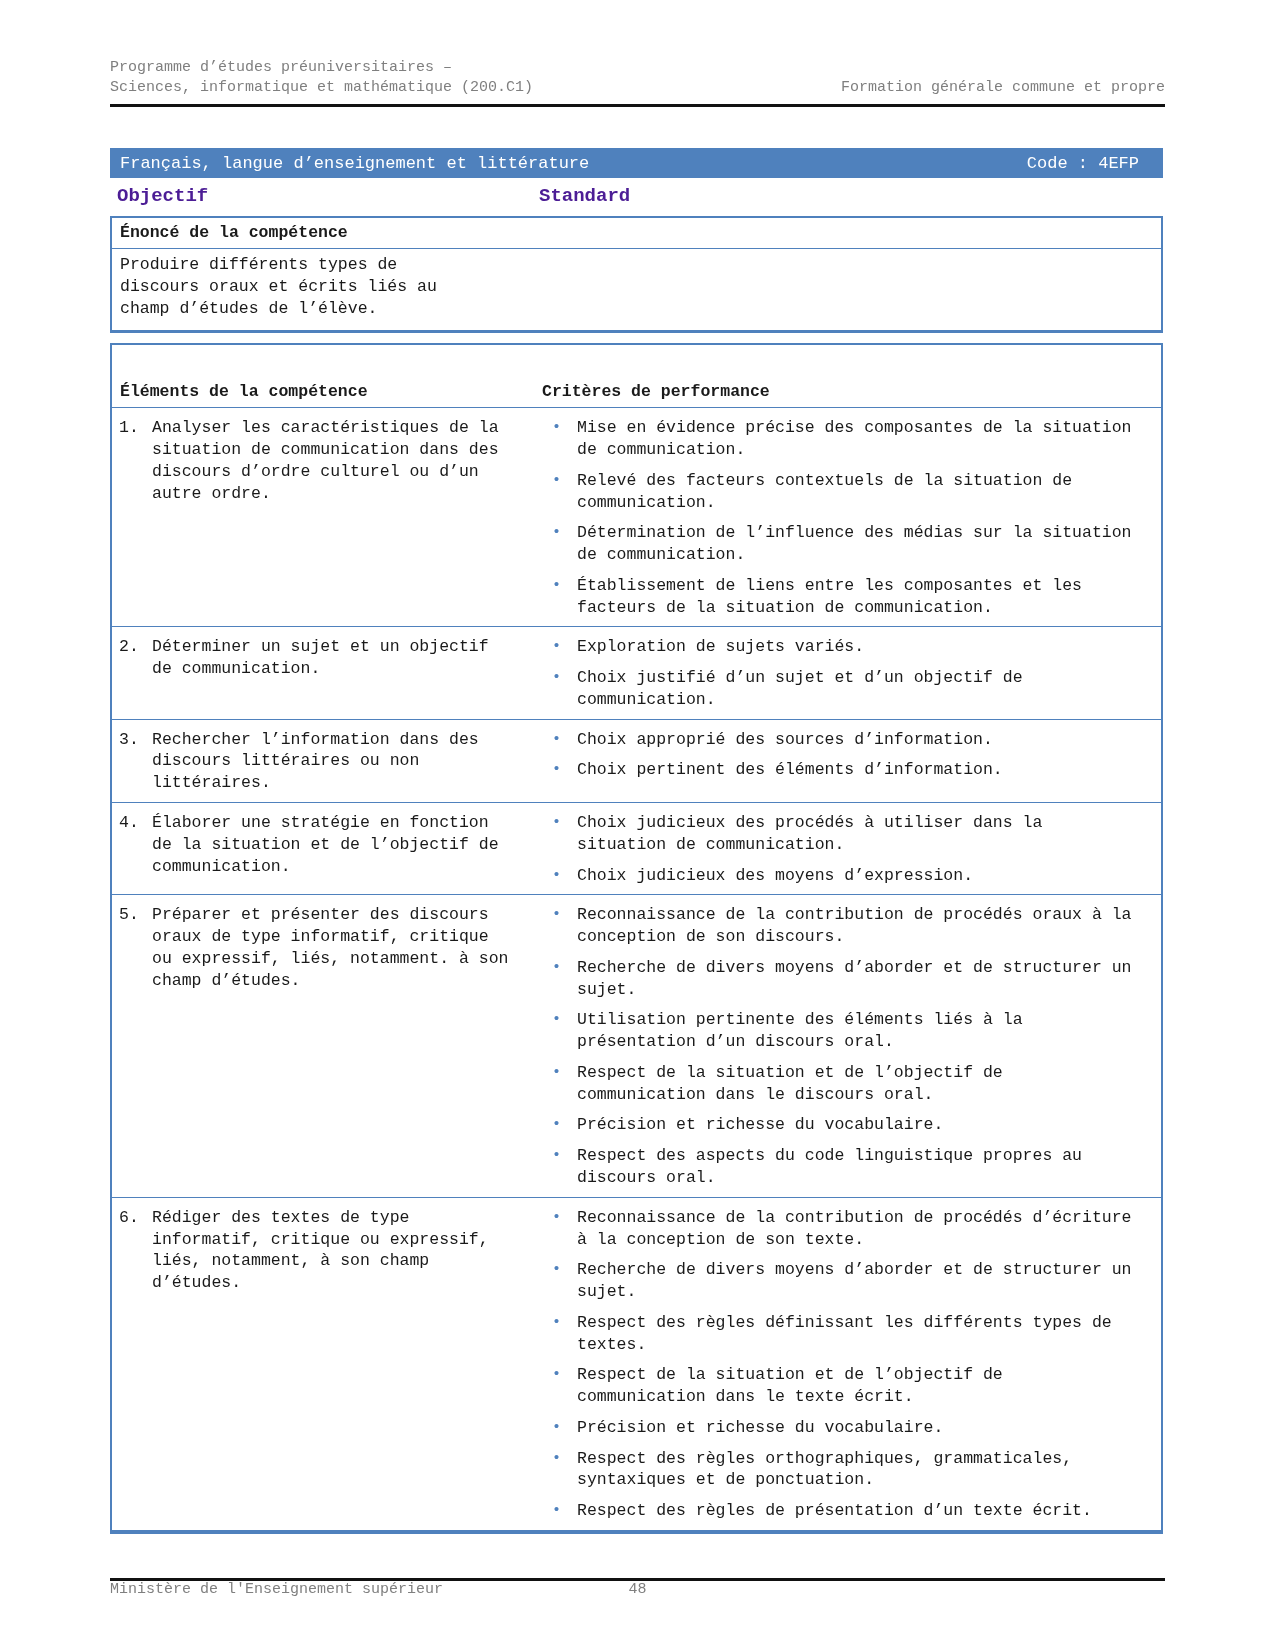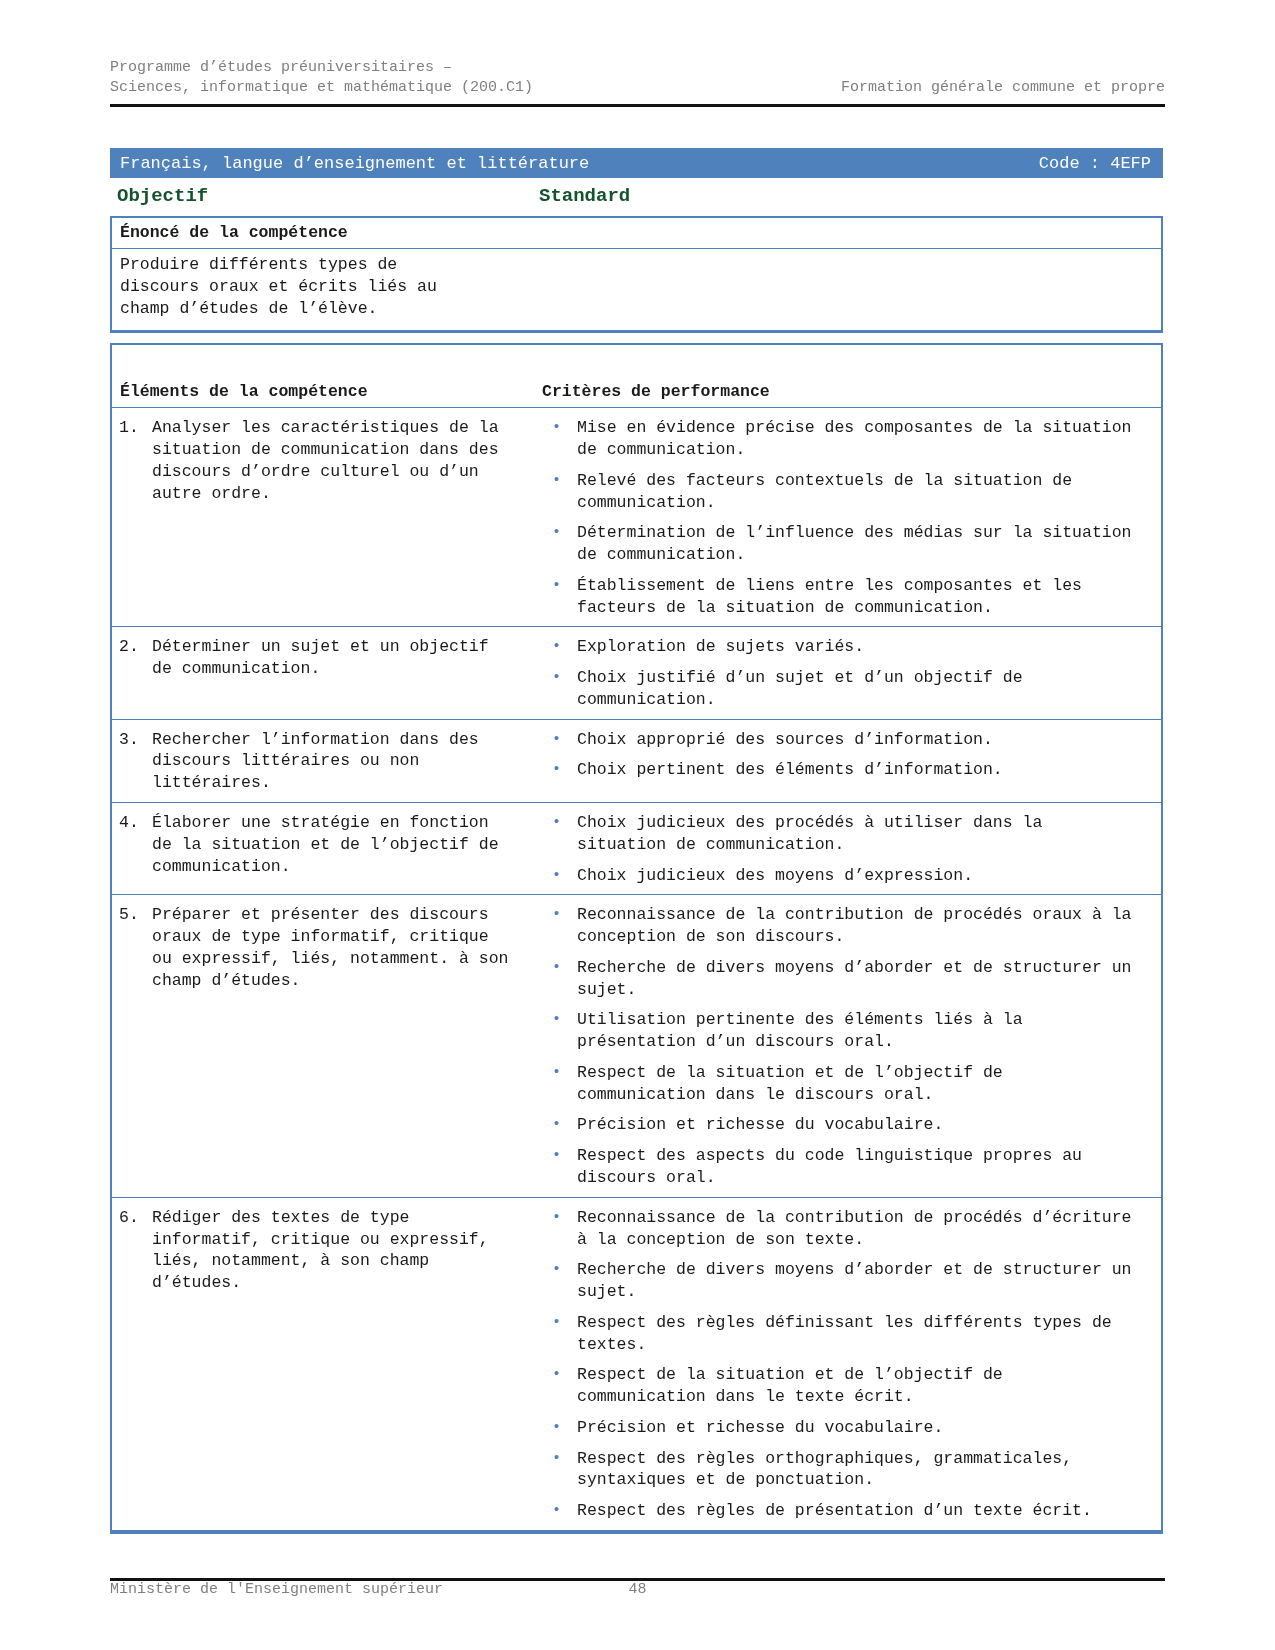--- a/index.html
+++ b/index.html
@@ -19,27 +19,27 @@
     border-bottom:3px solid #111; padding-bottom:6px;
   }
   .doc-header .right { text-align:right; }
 
   
   .content { position:absolute; left:110px; top:148px; width:1053px; }
 
   .banner {
     background:#4F81BD; color:#ffffff; height:30px;
     display:flex; justify-content:space-between; align-items:center;
-    padding:0 12px 0 10px; font-size:17px;
+    padding:0 24px 0 10px; font-size:17px;
   }
   .subheads {
     display:grid; grid-template-columns:422px 1fr;
     margin-top:7px; margin-bottom:9px;
   }
-  .subheads span { color:#14532d; font-weight:bold; font-size:19px; padding-left:7px; }
+  .subheads span { color:#4c1d95; font-weight:bold; font-size:19px; padding-left:7px; }
 
   .box { border:2px solid #4F81BD; }
   .box .box-title {
     font-weight:bold; font-size:16.5px; padding:5px 8px 6px 8px;
     border-bottom:1px solid #4F81BD;
   }
   .enonce-body { padding:5px 8px 11px 8px; font-size:16.5px; line-height:1.32; max-width:360px; }
   .enonce-box { border-bottom-width:3px; }
 
   .comp-table { margin-top:10px; border:2px solid #4F81BD; border-bottom-width:4px; }

